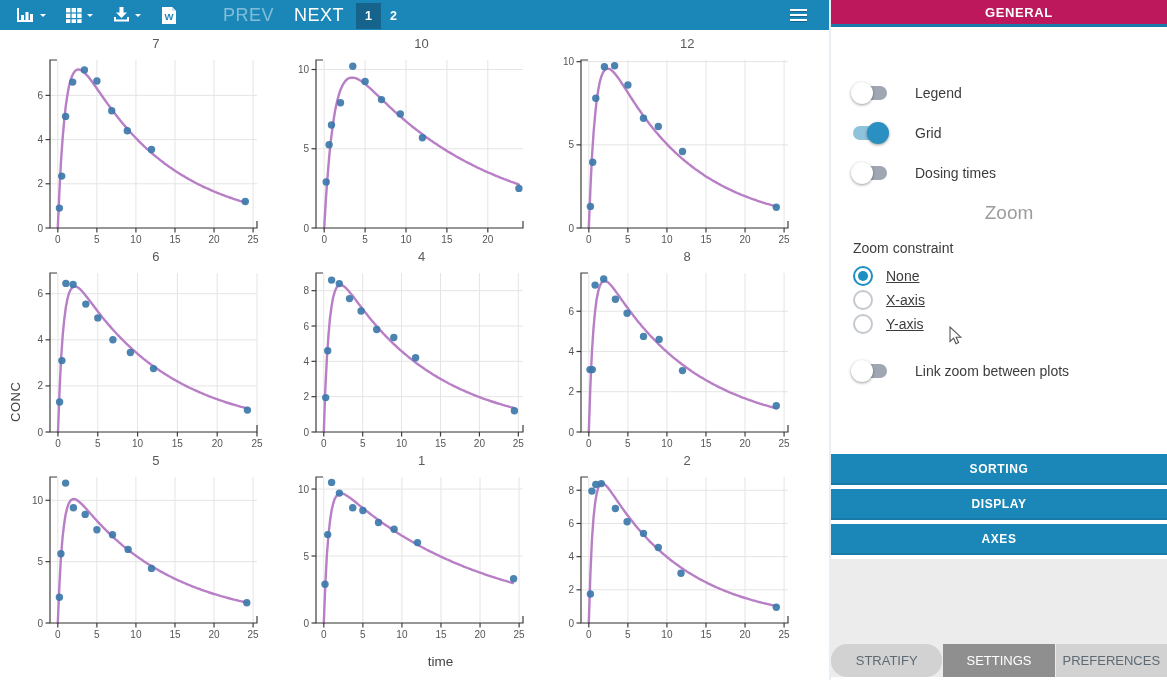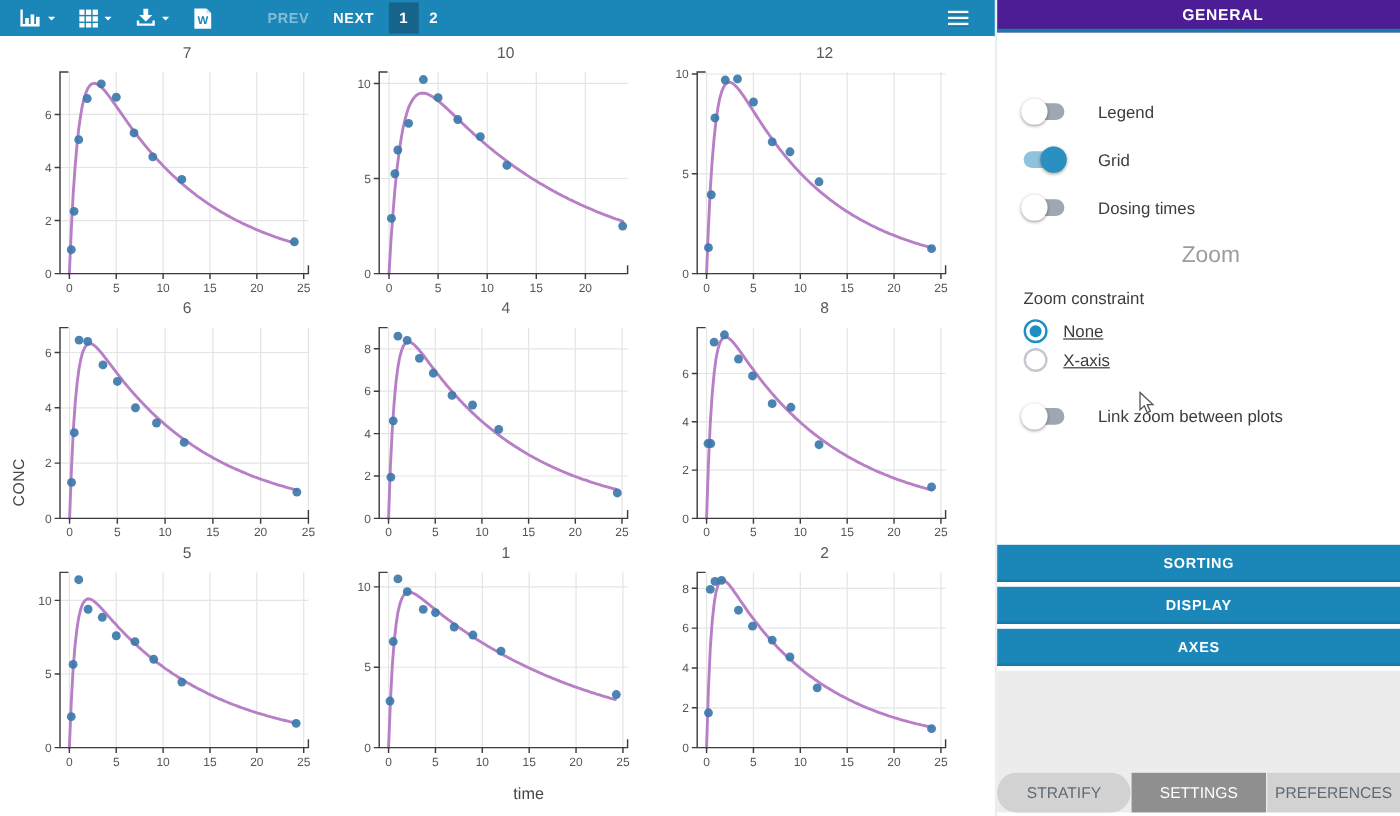--- a/index.html
+++ b/index.html
@@ -4,38 +4,38 @@
 <style>
   html,body { margin:0; padding:0; background:#fff; }
   body { width:1167px; height:680px; overflow:hidden; font-family:"Liberation Sans", sans-serif; }
   .app { display:flex; width:1167px; height:680px; position:relative; }
 
   
   .left { width:829px; position:relative; background:#fff; }
   .toolbar { height:30px; background:#1b87b8; display:flex; align-items:center; padding:0 0 0 16px; border-bottom:1px solid #1679a7; }
   .tb-btn { display:flex; align-items:center; gap:5px; margin-right:20px; cursor:pointer; }
   .caret { width:0; height:0; border:3.5px solid transparent; border-top-color:#fff; margin-top:4px; }
-  .tb-text { color:#fff; font-weight:bold; font-size:12px; letter-spacing:.5px; cursor:pointer; }
+  .tb-text { color:#fff; font-weight:normal; font-size:18px; letter-spacing:.5px; cursor:pointer; }
   .prev { color:rgba(255,255,255,.45); margin-left:26px; margin-right:20px; }
   .next { margin-right:12px; }
   .page { color:#fff; font-weight:bold; font-size:12.5px; padding:6px 9px; cursor:pointer; }
   .page.active { background:#16648c; }
   .hamburger { margin-left:auto; margin-right:22px; display:flex; flex-direction:column; gap:2.5px; cursor:pointer; }
   .hamburger span { width:17px; height:2.5px; background:#fff; box-shadow:0 1px 0 rgba(0,0,0,.25); }
 
   .plots { position:absolute; top:30px; left:0; right:0; bottom:0; background:#fff; }
   .pgrid { display:grid; grid-template-columns:repeat(3,1fr); column-gap:8px; padding:4px 24px 0 16px; }
   .cell .ptitle { text-align:center; padding-left:22px; color:#595959; font-size:13px; height:19px; line-height:19px; }
   .cell svg { display:block; }
   .ylab { position:absolute; left:8px; top:392px; transform-origin:0 0; transform:rotate(-90deg); color:#444; font-size:13px; letter-spacing:.5px; }
   .xlab { position:absolute; left:0; width:829px; top:624px; text-align:center; color:#444; font-size:13.5px;padding-left:26px; }
 
   
   .right { width:338px; display:flex; flex-direction:column; background:#fff; border-left:2px solid #e9eef2; box-sizing:border-box; }
-  .panel-header { height:24px; background:#4c1d95; border-bottom:3px solid #1a7aa8; color:#fff; font-weight:bold; font-size:13px; letter-spacing:.6px; display:flex; align-items:center; justify-content:center; flex:none;padding-left:40px; }
+  .panel-header { height:24px; background:#be185d; border-bottom:3px solid #1a7aa8; color:#fff; font-weight:bold; font-size:13px; letter-spacing:.6px; display:flex; align-items:center; justify-content:center; flex:none;padding-left:40px; }
   .panel-body { height:390px; box-sizing:border-box; padding:18px 2px 0 22px; flex:none;margin-top:37px; }
   .toggle-row { display:flex; align-items:center; height:22px; margin-bottom:18px; cursor:pointer; }
   .switch { position:relative; width:34px; height:14px; border-radius:7px; background:#a0a7b2; margin-right:28px; flex:none; }
   .switch .knob { position:absolute; top:-4px; left:-2px; width:22px; height:22px; border-radius:50%; background:#fff; box-shadow:0 1px 3px rgba(0,0,0,.4); }
   .switch.on { background:#8fc2dc; }
   .switch.on .knob { left:auto; right:-2px; background:#2a8fc1; }
   .tlabel { font-size:14px; color:#3c3c3c; }
   .zoom-title { text-align:center; font-size:19px; color:#9c9c9c; margin:14px 0 16px; }
   .zc-label { font-size:14px; color:#3c3c3c; margin-bottom:8px; }
   .radio-row { display:flex; align-items:center; height:24px; cursor:pointer; }
@@ -558,20 +558,24 @@
       <div class="zc-label">Zoom constraint</div>
       <div id="radios">
           <div class="radio-row">
             <div class="radio sel"></div>
             <div class="rlabel">None</div>
           </div>
           <div class="radio-row">
             <div class="radio"></div>
             <div class="rlabel">X-axis</div>
           </div>
+          <div class="radio-row">
+            <div class="radio"></div>
+            <div class="rlabel">Y-axis</div>
+          </div>
         </div>
       <div id="linkToggle">
           <div class="toggle-row link-row">
             <div class="switch">
               <div class="knob"></div>
             </div>
             <div class="tlabel">Link zoom between plots</div>
           </div>
         </div>
     </div>

